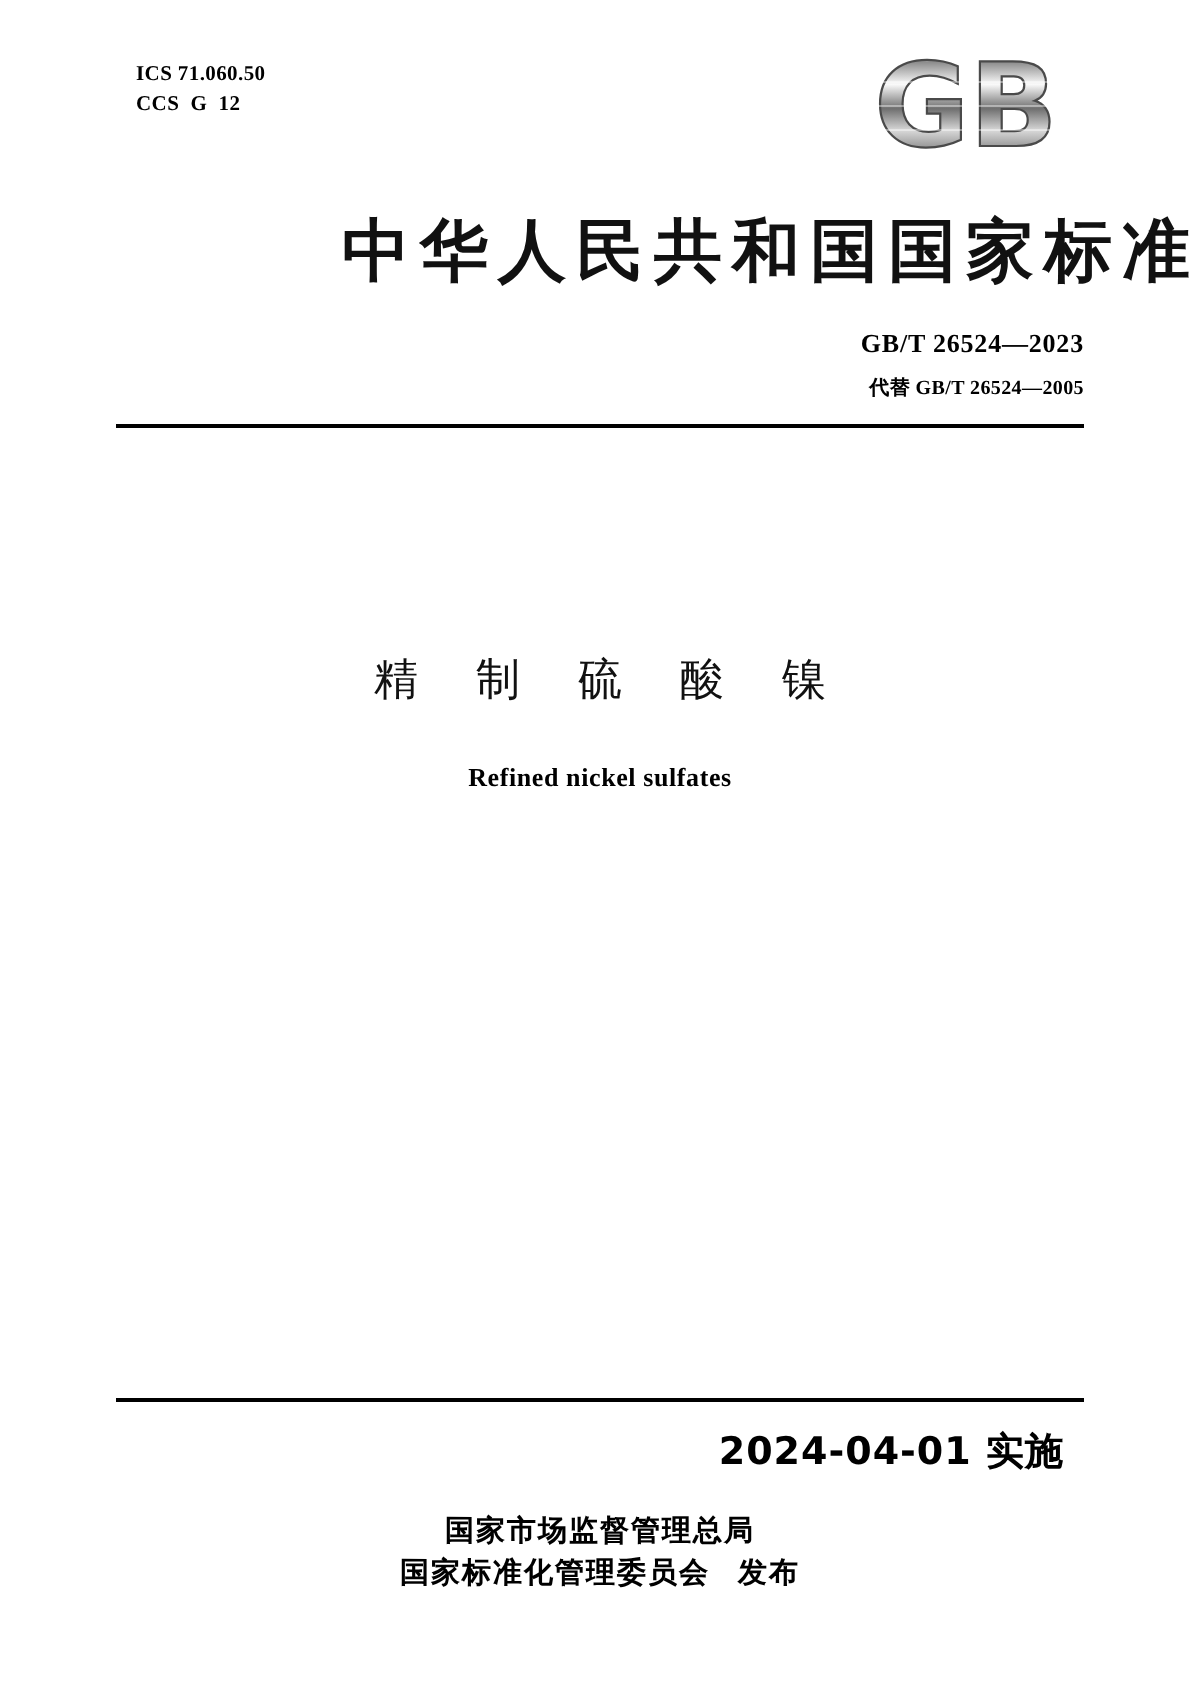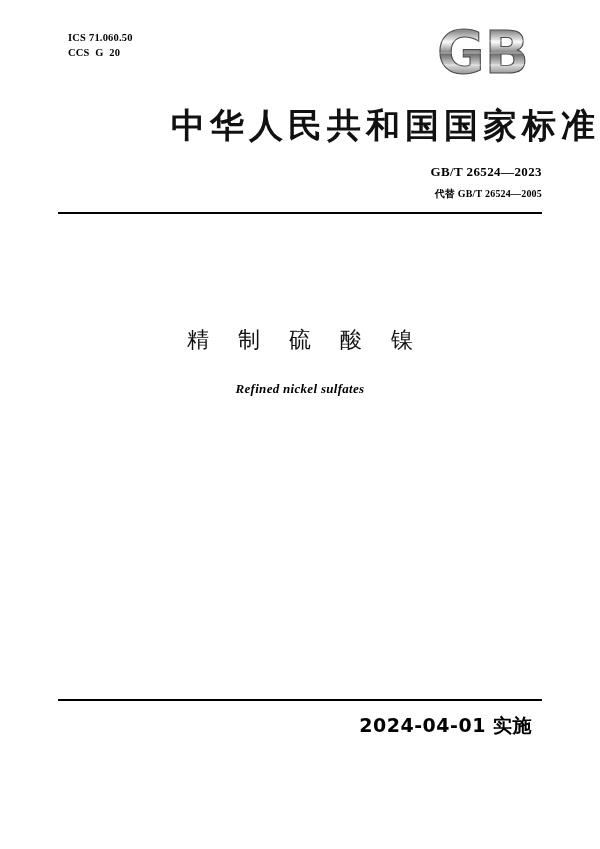--- a/index.html
+++ b/index.html
@@ -113,21 +113,20 @@
   }
   .subject-en {
     position: absolute;
     left: 0; right: 0;
     top: 381px;
     text-align: center;
     font-family: "Liberation Serif", serif;
     font-weight: bold;
     font-size: 13px;
     letter-spacing: 0.3px;
-    font-style: italic;
   }
 
   
   .date-issue {
     position: absolute;
     left: 68px;
     top: 713px;
     font-family: "DejaVu Sans", sans-serif;
     font-weight: bold;
     font-size: 13px;
@@ -165,21 +164,21 @@
     margin-left: 14px;
   }
 </style>
 </head>
 <body>
 
 <div class="page">
 
   <div class="codes">
     <div>ICS 71.060.50</div>
-    <div>CCS  G  20</div>
+    <div>CCS  G  12</div>
   </div>
 
   <div class="gb-emblem">
     <svg width="118" height="62" viewBox="0 0 118 62" xmlns="http://www.w3.org/2000/svg" aria-hidden="true">
       <defs>
         <linearGradient id="gbgrad" x1="0" y1="0" x2="0" y2="1">
           <stop offset="0%" stop-color="#efefef"></stop>
           <stop offset="18%" stop-color="#8e8e8e"></stop>
           <stop offset="34%" stop-color="#fafafa"></stop>
           <stop offset="52%" stop-color="#6f6f6f"></stop>
@@ -209,14 +208,20 @@
 
   <div class="rule-top"></div>
 
   <div class="subject-cn">精 制 硫 酸 镍</div>
   <div class="subject-en">Refined nickel sulfates</div>
 
   <div class="rule-bottom"></div>
 
   <div class="date-impl">2024-04-01 实施</div>
 
+  <div class="publisher">
+    <div>国家市场监督管理总局</div>
+    <div class="line2">
+      <span>国家标准化管理委员会</span><span class="issue-word">发布</span>
+    </div>
+  </div>
 
 </div>
 
 </body></html>

